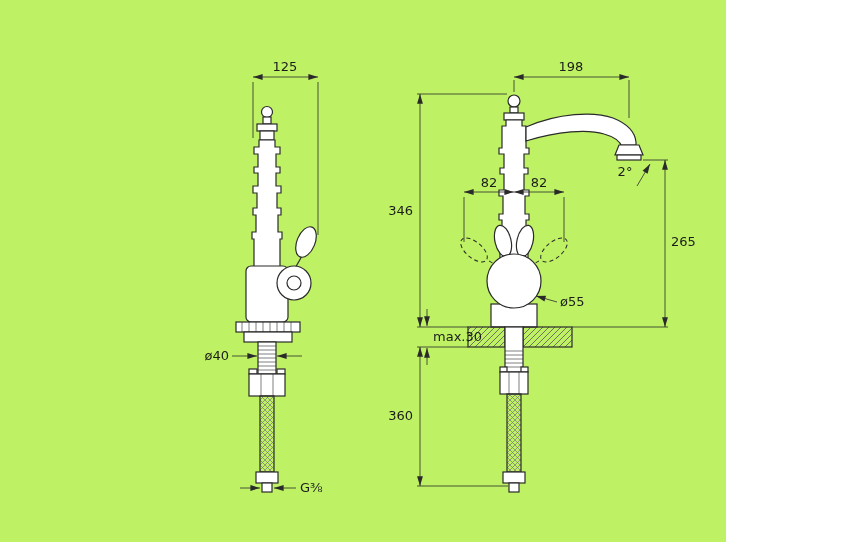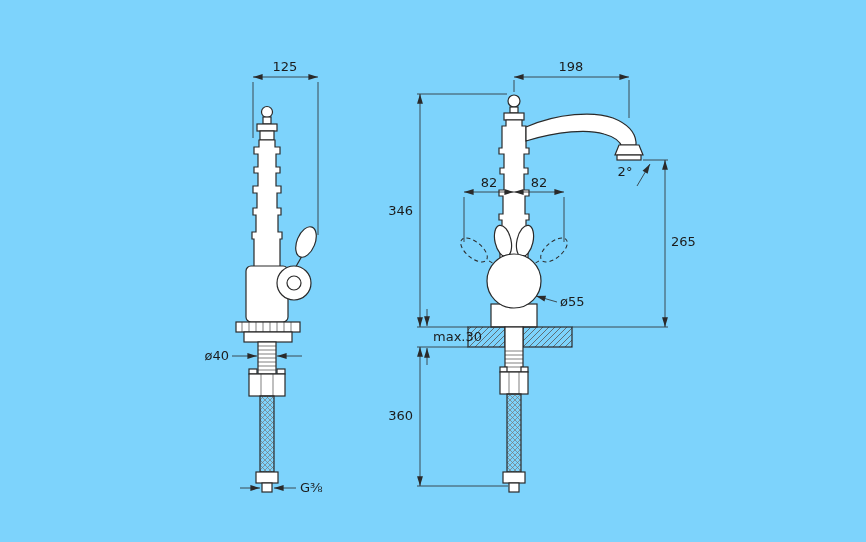--- a/index.html
+++ b/index.html
@@ -1,16 +1,16 @@
 <!DOCTYPE html>
 <html><head>
 <meta charset="utf-8">
 <style>
   html, body { margin: 0; padding: 0; background: #ffffff; }
-  .stage { position: relative; width: 866px; height: 542px; background: #7dd3fc; overflow: hidden; }
+  .stage { position: relative; width: 726px; height: 542px; background: #bef264; overflow: hidden; }
   svg { display: block; }
   .obj  { stroke: #2a2a2a; stroke-width: 1.2; fill: #ffffff; }
   .thin { stroke: #2a2a2a; stroke-width: 0.6; fill: none; }
   .dimln { stroke: #2a2a2a; stroke-width: 0.8; fill: none; }
   .phantom { stroke: #2a2a2a; stroke-width: 1; fill: none; stroke-dasharray: 4 3; }
   text.dim {
     font-family: "DejaVu Sans", "Liberation Sans", sans-serif;
     font-size: 13px;
     fill: #1c1c1c;
     stroke: none;

